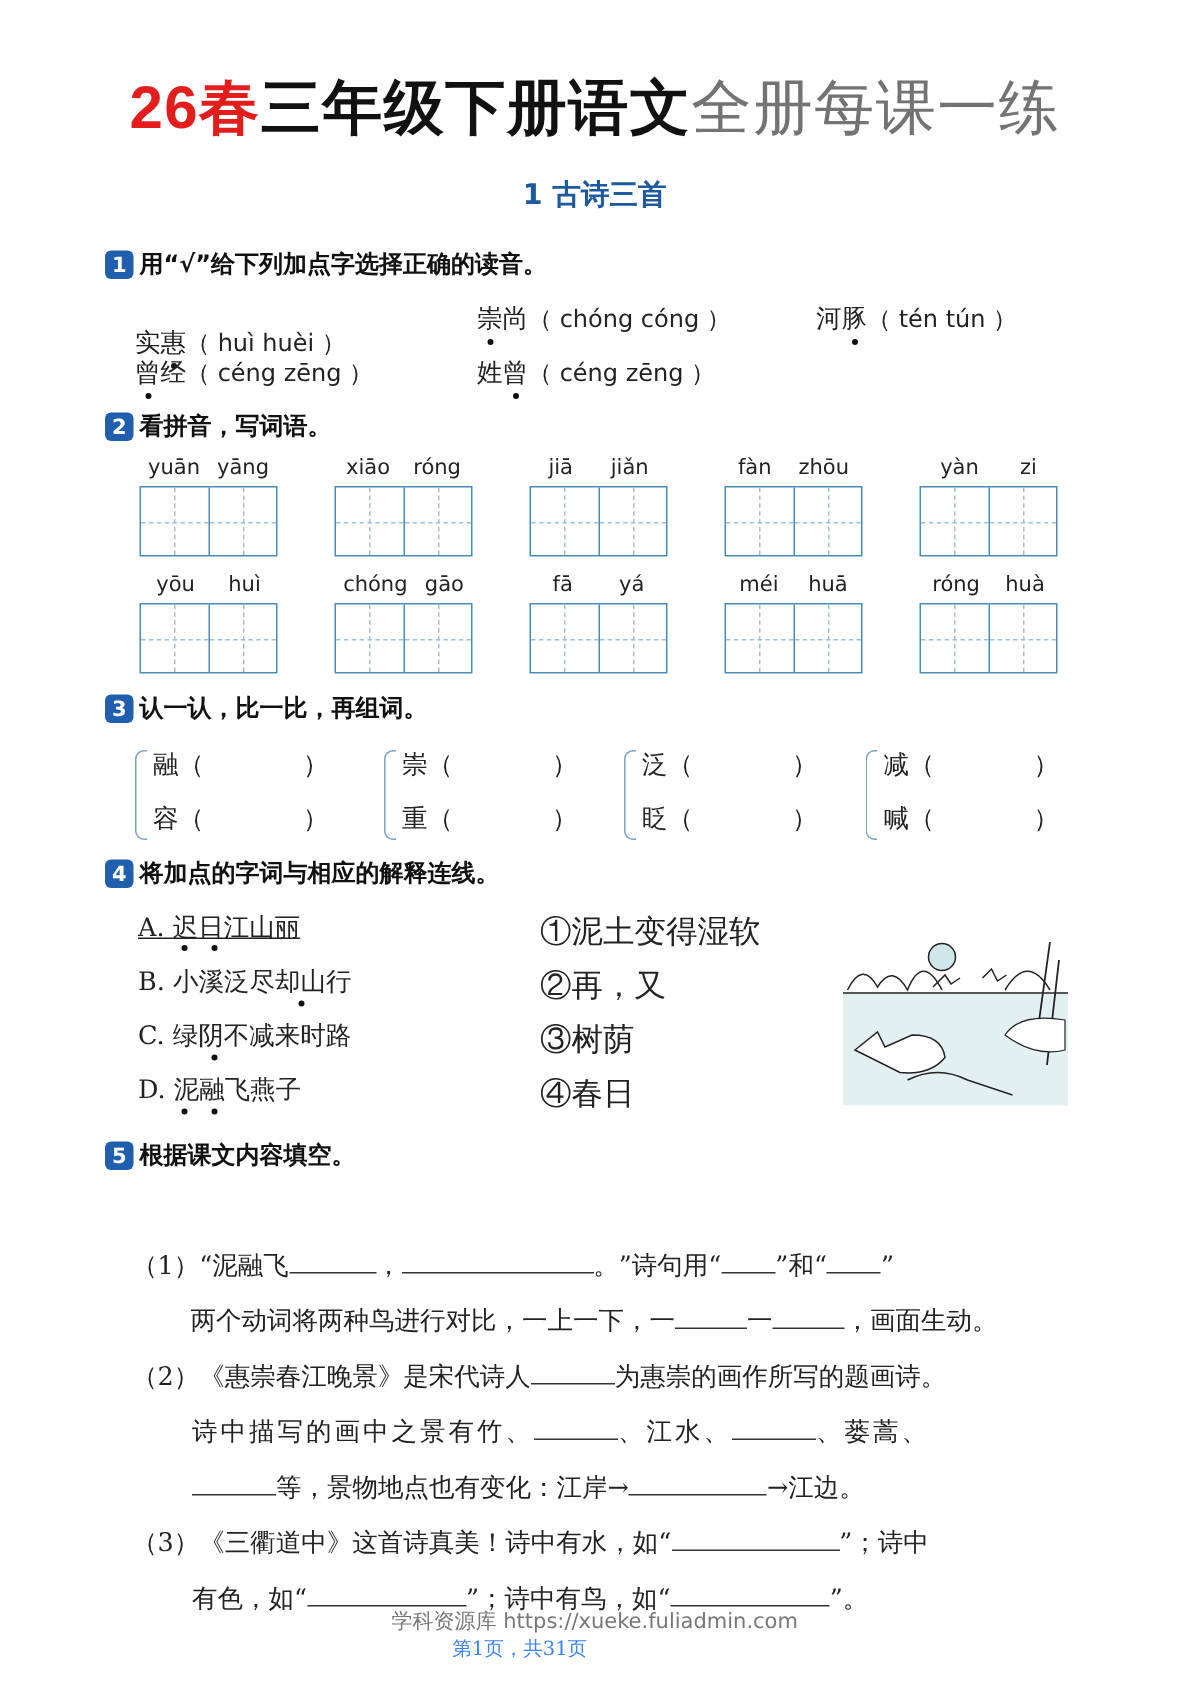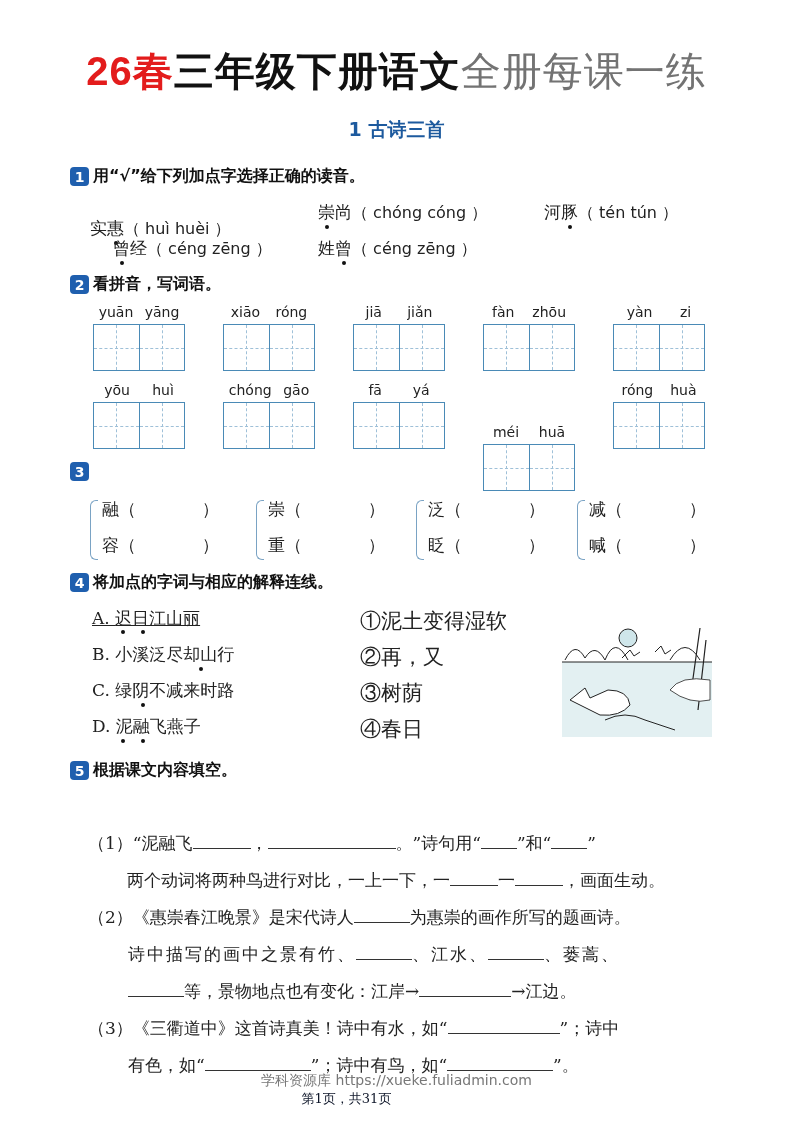--- a/index.html
+++ b/index.html
@@ -36,21 +36,21 @@
 
   .poem-line { position: absolute; font-size: 17px; white-space: nowrap; }
   .meaning { position: absolute; font-size: 21px; white-space: nowrap; }
 
   .illustration { position: absolute; left: 560px; top: 620px; width: 160px; height: 120px; }
 
   .fill { position: absolute; font-size: 17px; white-space: nowrap; line-height: 1; margin-top: 36px; }
   .blank { display: inline-block; border-bottom: 1px solid #333; height: 16px; vertical-align: baseline; }
 
   .footer1 { position: absolute; top: 1072px; left: 0; width: 793px; text-align: center; font-family: "DejaVu Sans", sans-serif; font-size: 14px; color: #777; }
-  .footer2 { position: absolute; top: 1090px; left: 0; width: 693px; text-align: center; font-size: 13px; color: #0f172a; }
+  .footer2 { position: absolute; top: 1090px; left: 0; width: 693px; text-align: center; font-size: 13px; color: #3b82f6; }
 </style>
 </head>
 <body>
 
 <div class="banner">
   <span class="red">26春</span><span class="black">三年级下册语文</span><span class="blue">全册每课一练</span>
 </div>
 
 <div class="lesson-title">1  古诗三首</div>
 
@@ -60,21 +60,21 @@
 </div>
 <div class="row1" style="left:90px; top:201px;margin-top:16px;">
   <span>实</span><span class="dotted">惠</span><span></span><span class="py">（ huì   huèi ）</span>
 </div>
 <div class="row1" style="left:318px; top:201px;">
   <span></span><span class="dotted">崇</span><span>尚</span><span class="py">（ chóng   cóng ）</span>
 </div>
 <div class="row1" style="left:544px; top:201px;">
   <span>河</span><span class="dotted">豚</span><span></span><span class="py">（ tén   tún ）</span>
 </div>
-<div class="row1" style="left:90px; top:237px;margin-left:23px;">
+<div class="row1" style="left:90px; top:237px;">
   <span></span><span class="dotted">曾</span><span>经</span><span class="py">（ céng   zēng ）</span>
 </div>
 <div class="row1" style="left:318px; top:237px;">
   <span>姓</span><span class="dotted">曾</span><span></span><span class="py">（ céng   zēng ）</span>
 </div>
 
 <div class="q-head" style="top:274px;">
   <span class="badge">2</span>
   <span>看拼音，写词语。</span>
 </div>
@@ -153,21 +153,21 @@
 <div class="pinyin-item" style="left:353px; top:382px;">
     <div class="pinyin-label">
       <span>fā</span>
       <span>yá</span>
     </div>
     <div class="tianzi">
       <div class="cell"></div>
       <div class="cell"></div>
     </div>
   </div>
-<div class="pinyin-item" style="left:483px; top:382px;margin-top:42px;">
+<div class="pinyin-item" style="left:483px; top:382px;">
     <div class="pinyin-label">
       <span>méi</span>
       <span>huā</span>
     </div>
     <div class="tianzi">
       <div class="cell"></div>
       <div class="cell"></div>
     </div>
   </div>
 <div class="pinyin-item" style="left:613px; top:382px;">
@@ -176,20 +176,21 @@
       <span>huà</span>
     </div>
     <div class="tianzi">
       <div class="cell"></div>
       <div class="cell"></div>
     </div>
   </div>
 
 <div class="q-head" style="top:462px;">
   <span class="badge">3</span>
+  <span>认一认，比一比，再组词。</span>
 </div>
 
 <div class="pair" style="left:90px; top:498px;">
   <div class="brace"></div>
   <div class="line" style="top:0;"><span>融</span><span>（</span><span class="paren-r">）</span></div>
   <div class="line" style="top:36px;"><span>容</span><span>（</span><span class="paren-r">）</span></div>
 </div>
 <div class="pair" style="left:256px; top:498px;">
   <div class="brace"></div>
   <div class="line" style="top:0;"><span>崇</span><span>（</span><span class="paren-r">）</span></div>

